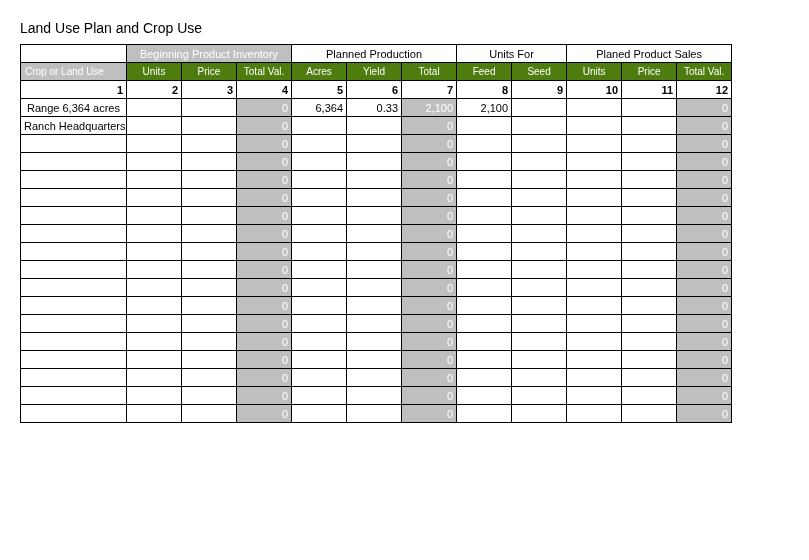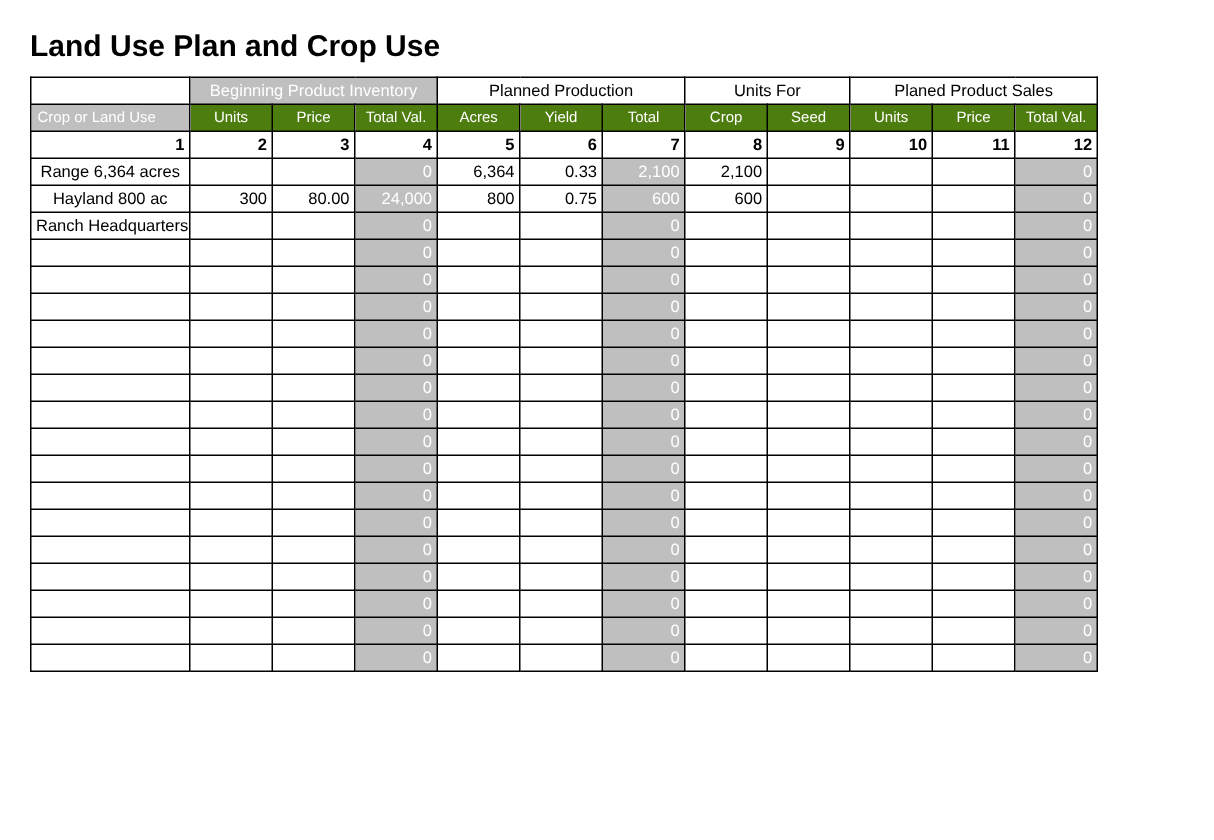--- a/index.html
+++ b/index.html
@@ -5,22 +5,22 @@
   * { box-sizing: border-box; }
   body {
     margin: 0;
     padding: 20px;
     font-family: Arial, sans-serif;
     background: #fff;
     width: 809px;
     height: 560px;
   }
   .title {
-    font-size: 20px;
-    font-weight: bold;
+    font-size: 14px;
+    font-weight: normal;
     margin-bottom: 8px;
   }
   table {
     border-collapse: collapse;
     width: 620px;
     table-layout: fixed;
   }
   th, td {
     border: 1px solid #000;
     font-size: 11px;
@@ -75,21 +75,21 @@
       <th class="grp-white" colspan="3">Planed Product Sales</th>
     </tr>
     <tr>
       <th class="col-label">Crop or Land Use</th>
       <th class="col-gray">Units</th>
       <th class="col-gray">Price</th>
       <th class="col-gray">Total Val.</th>
       <th class="col-gray">Acres</th>
       <th class="col-gray">Yield</th>
       <th class="col-gray">Total</th>
-      <th class="col-gray">Crop</th>
+      <th class="col-gray">Feed</th>
       <th class="col-gray">Seed</th>
       <th class="col-gray">Units</th>
       <th class="col-gray">Price</th>
       <th class="col-gray">Total Val.</th>
     </tr>
     <tr>
       <td class="idx">1</td>
       <td class="idx">2</td>
       <td class="idx">3</td>
       <td class="idx">4</td>
@@ -112,34 +112,20 @@
         <td class="num">6,364</td>
         <td class="num">0.33</td>
         <td class="calc">2,100</td>
         <td class="num">2,100</td>
         <td class="num"></td>
         <td class="num"></td>
         <td class="num"></td>
         <td class="calc">0</td>
       </tr>
       <tr>
-        <td class="txt">Hayland 800 ac</td>
-        <td class="num">300</td>
-        <td class="num">80.00</td>
-        <td class="calc">24,000</td>
-        <td class="num">800</td>
-        <td class="num">0.75</td>
-        <td class="calc">600</td>
-        <td class="num">600</td>
-        <td class="num"></td>
-        <td class="num"></td>
-        <td class="num"></td>
-        <td class="calc">0</td>
-      </tr>
-      <tr>
         <td class="txt">Ranch Headquarters</td>
         <td class="num"></td>
         <td class="num"></td>
         <td class="calc">0</td>
         <td class="num"></td>
         <td class="num"></td>
         <td class="calc">0</td>
         <td class="num"></td>
         <td class="num"></td>
         <td class="num"></td>

